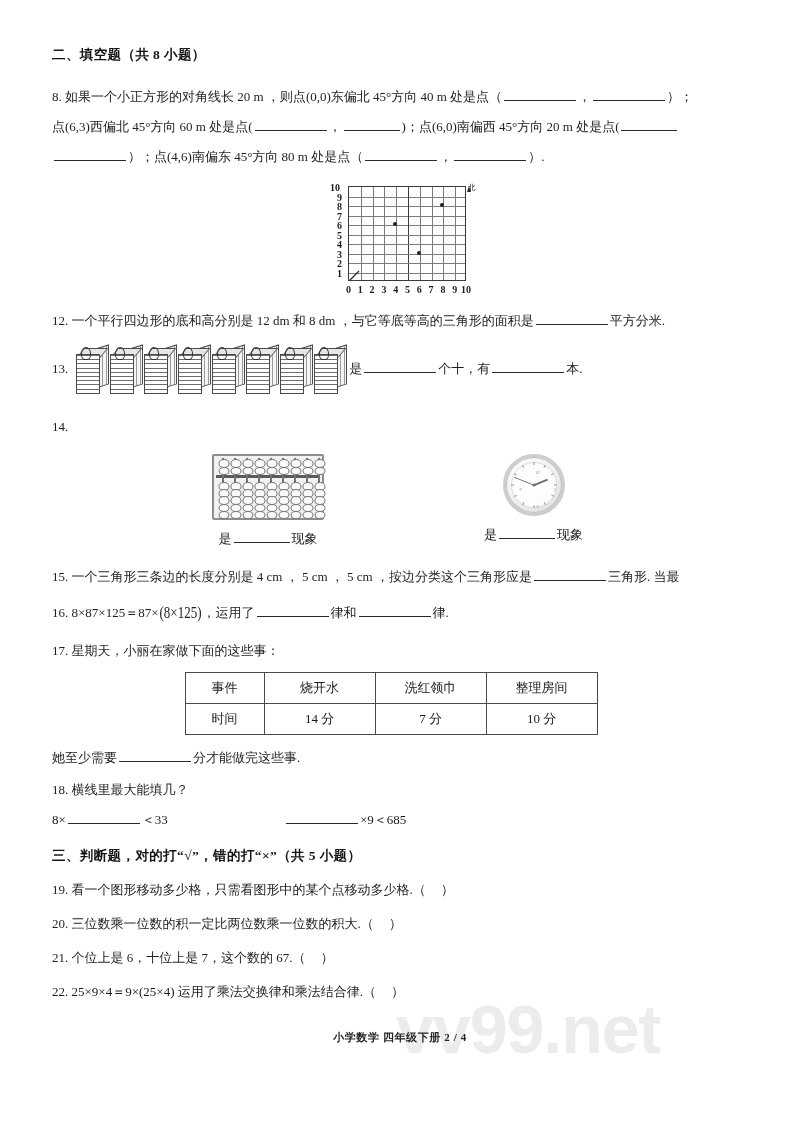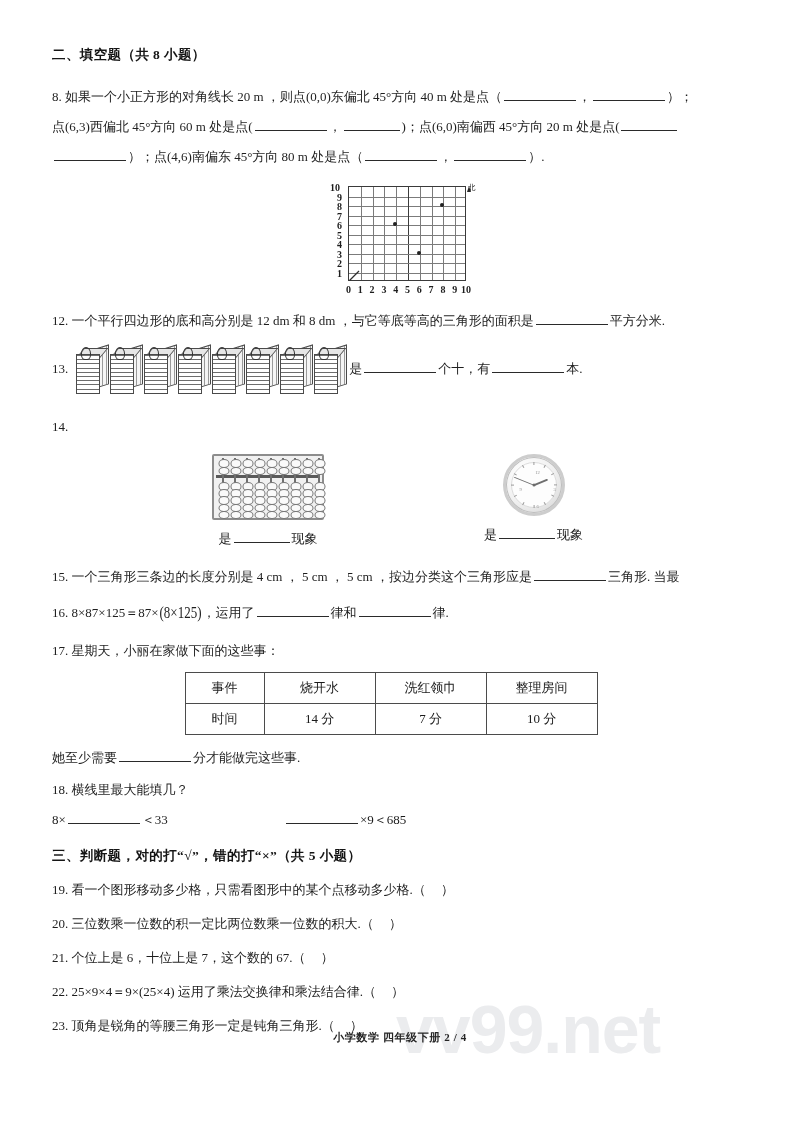--- a/index.html
+++ b/index.html
@@ -634,22 +634,18 @@
       <span>三位数乘一位数的积一定比两位数乘一位数的积大.</span><span class="judge-paren">（      ）</span>
     </div>
     <div class="q" style="margin-top:8px;">
       <span>21.</span>
       <span>个位上是 6，十位上是 7，这个数的 67.</span><span class="judge-paren">（      ）</span>
     </div>
     <div class="q" style="margin-top:8px;">
       <span>22.</span>
       <span>25×9×4＝9×(25×4) 运用了乘法交换律和乘法结合律.</span><span class="judge-paren">（      ）</span>
     </div>
-    <div class="q" style="margin-top:8px;">
-      <span>23.</span>
-      <span>顶角是锐角的等腰三角形一定是钝角三角形.</span><span class="judge-paren">（      ）</span>
-    </div>
 
   </div>
 
   <div class="footer">小学数学  四年级下册  2 / 4</div>
 
 </div>
 
 </body></html>

